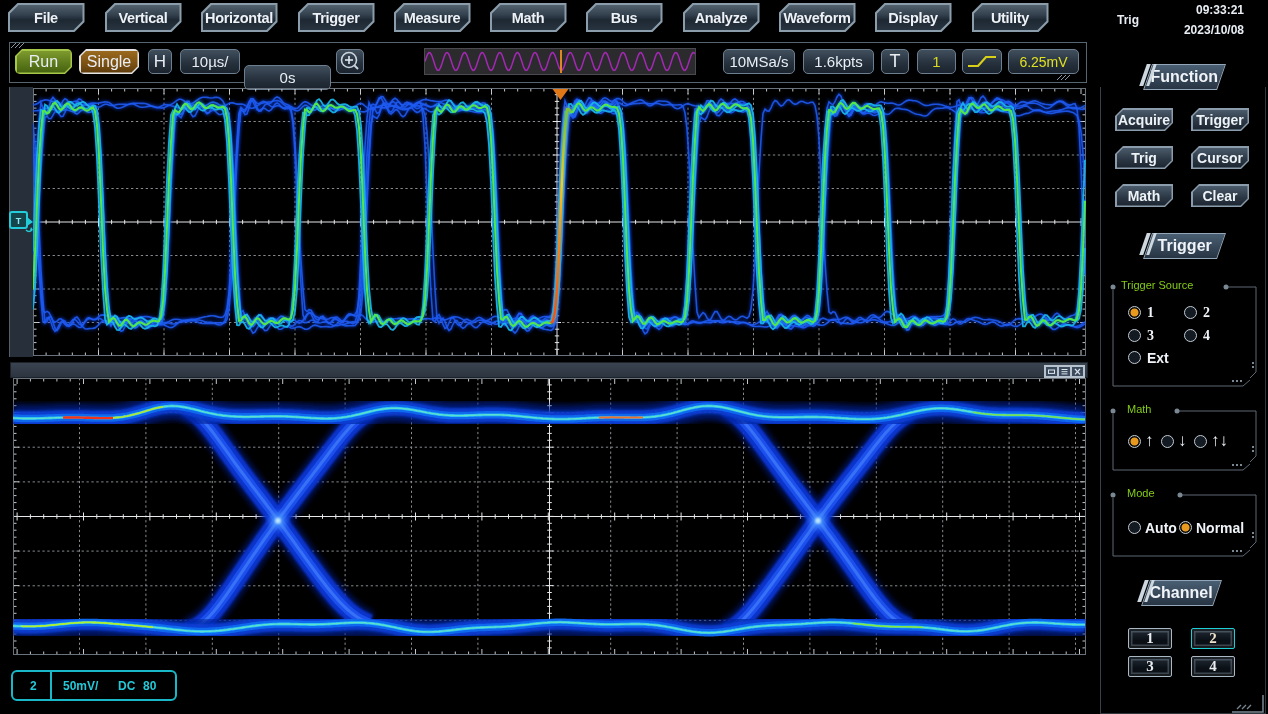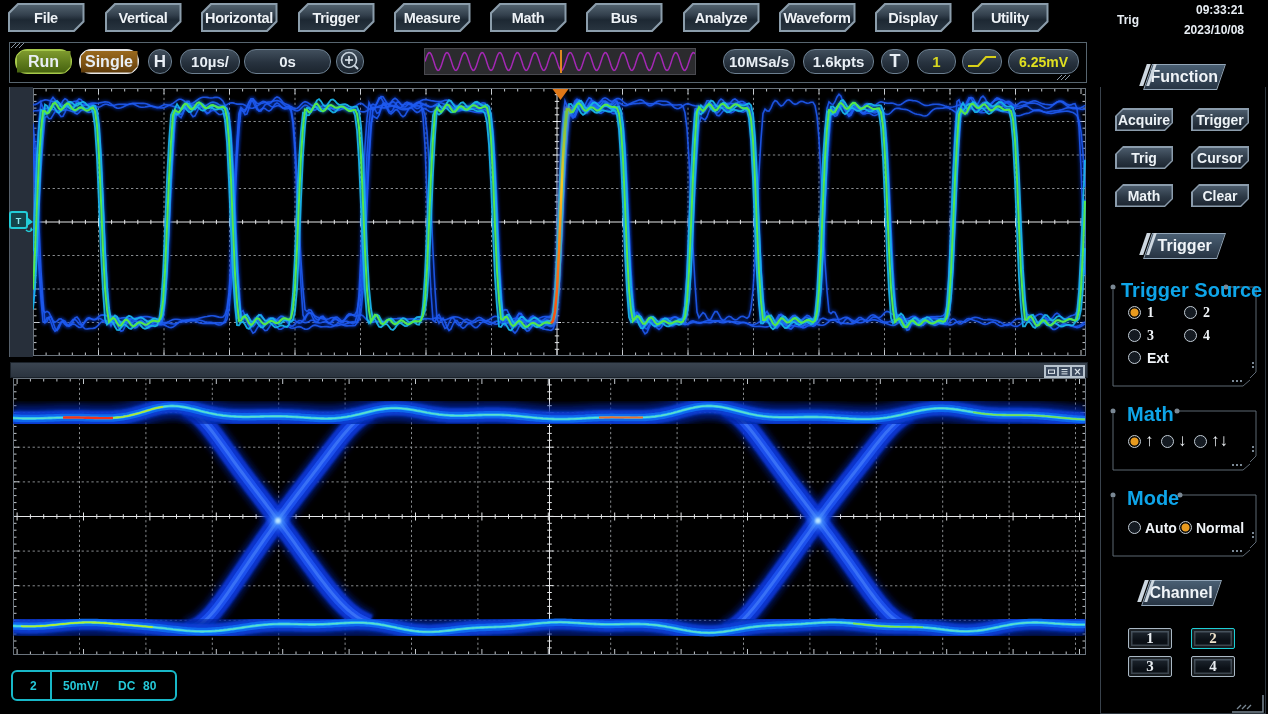--- a/index.html
+++ b/index.html
@@ -8,40 +8,40 @@
 .abs{position:absolute;}
 
 .mbtn{position:absolute;top:3px;width:77px;height:29px;background:#8b9dab;
   clip-path:polygon(10px 0,100% 0,100% calc(100% - 10px),calc(100% - 10px) 100%,0 100%,0 10px);}
 .mbtn .in{position:absolute;left:2px;top:2px;right:2px;bottom:2px;
   clip-path:polygon(9px 0,100% 0,100% calc(100% - 9px),calc(100% - 9px) 100%,0 100%,0 9px);
   background:linear-gradient(180deg,#51616d 0%,#33404d 40%,#1d2833 60%,#28343f 100%);
   display:flex;align-items:center;justify-content:center;font-size:14.5px;font-weight:700;color:#eef2f6;letter-spacing:-0.3px;}
 
 #tbar{position:absolute;left:9px;top:42px;width:1076px;height:39px;border:1px solid #57656f;}
-.tbtn{position:absolute;top:49px;height:25px;border:1px solid #6c7f90;border-radius:12px;
+.tbtn{position:absolute;top:49px;height:25px;border:1px solid #6c7f90;border-radius:5px;
   background:linear-gradient(180deg,#414f5d 0%,#27323e 55%,#1b242e 100%);
-  display:flex;align-items:center;justify-content:center;font-size:15px;font-weight:700;color:#e8eef4;box-sizing:border-box;}
+  display:flex;align-items:center;justify-content:center;font-size:15px;font-weight:400;color:#e8eef4;box-sizing:border-box;}
 
 .hdr{position:absolute;height:24px;border:1px solid #93a6b8;
   background:linear-gradient(180deg,#4a5f73,#273443);transform:skewX(-19deg);transform-origin:50% 0;
   display:flex;align-items:center;justify-content:center;}
 .hdr span{display:block;transform:skewX(19deg);font-size:16px;font-weight:700;color:#f0f4f8;}
 .slash{position:absolute;width:3.5px;height:22px;background:#cdd7e0;transform:skewX(-19deg);}
 .fbtn{position:absolute;width:58px;height:23px;background:#8b9cac;
   clip-path:polygon(8px 0,100% 0,100% calc(100% - 8px),calc(100% - 8px) 100%,0 100%,0 8px);}
 .fbtn .in{position:absolute;left:1.5px;top:1.5px;right:1.5px;bottom:1.5px;
   clip-path:polygon(7px 0,100% 0,100% calc(100% - 7px),calc(100% - 7px) 100%,0 100%,0 7px);
   background:linear-gradient(180deg,#4b5b6b 0%,#2c3845 55%,#1c2530 100%);
   display:flex;align-items:center;justify-content:center;font-size:14px;font-weight:700;color:#eef3f7;}
 .radio{position:absolute;width:11px;height:11px;border:1.2px solid #c2ccd5;border-radius:50%;background:#141a21;box-sizing:content-box;}
 .radio.sel{background:radial-gradient(circle,#e89a1e 0 46%,#14110a 56%);}
 .rlbl{position:absolute;font-size:14px;font-weight:700;color:#f0f4f8;font-family:"Liberation Serif",serif;}
 .rlbl2{position:absolute;font-size:14px;font-weight:700;color:#f0f4f8;}
-.glbl{position:absolute;font-size:20px;font-weight:700;color:#0ea5e9;}
+.glbl{position:absolute;font-size:11px;font-weight:400;color:#84cc16;}
 .chbtn{position:absolute;width:44px;height:21px;border:1.5px solid #aab8c4;border-radius:2px;
   background:linear-gradient(180deg,#222b35 0%,#0b1016 60%);box-shadow:inset 0 0 0 2px rgba(0,0,0,.6),inset 0 0 0 3.5px rgba(150,165,180,.35);
   display:flex;align-items:center;justify-content:center;font-size:15px;font-weight:700;color:#e9edf1;
   font-family:"Liberation Serif",serif;box-sizing:border-box;}
 .wbtn{position:absolute;top:366px;width:13px;height:11px;border:1px solid #b6c2cd;background:#3c4a5e;
   box-sizing:border-box;overflow:hidden;display:flex;align-items:center;justify-content:center;}
 </style>
 </head>
 <body>
 <div id="app">
@@ -99,21 +99,21 @@
       </g>
     </svg>
   <div class="tbtn" style="left:15px;width:57px;border:none;background:#a6c84a;clip-path:polygon(7px 0,100% 0,100% calc(100% - 7px),calc(100% - 7px) 100%,0 100%,0 7px);">
       <div style="position:absolute;inset:1.5px;clip-path:polygon(6px 0,100% 0,100% calc(100% - 6px),calc(100% - 6px) 100%,0 100%,0 6px);background:linear-gradient(180deg,#7e9a2e,#5d7a1c 55%,#46620f);display:flex;align-items:center;justify-content:center;font-size:16px;">Run</div>
     </div>
   <div class="tbtn" style="left:79px;width:60px;border:none;background:#e5e5e5;clip-path:polygon(7px 0,100% 0,100% calc(100% - 7px),calc(100% - 7px) 100%,0 100%,0 7px);">
       <div style="position:absolute;inset:1.5px;clip-path:polygon(6px 0,100% 0,100% calc(100% - 6px),calc(100% - 6px) 100%,0 100%,0 6px);background:linear-gradient(180deg,#9a6a1e,#7a4f12 60%,#5e3c0c);display:flex;align-items:center;justify-content:center;font-size:16px;">Single</div>
     </div>
   <div class="tbtn" style="left:148px;width:24px;font-size:17px;">H</div>
   <div class="tbtn" style="left:180px;width:60px;">10µs/</div>
-  <div class="tbtn" style="left:244px;width:87px;">0s</div>
+  <div class="tbtn" style="left:244px;width:87px;margin-top:16px;">0s</div>
   <div class="tbtn" style="left:336px;width:28px;">
     <svg width="24" height="24" viewBox="0 0 24 24">
         <circle cx="11" cy="10" r="7.5" fill="none" stroke="#c9d4de" stroke-width="1.6"></circle>
         <line x1="16.5" y1="15.5" x2="20" y2="19" stroke="#c9d4de" stroke-width="2"></line>
         <line x1="7" y1="10" x2="15" y2="10" stroke="#dfe7ee" stroke-width="1.6"></line>
         <line x1="11" y1="6" x2="11" y2="14" stroke="#dfe7ee" stroke-width="1.6"></line>
       </svg>
   </div>
   <div class="abs" style="left:424px;top:48px;width:272px;height:27px;background:#2b2b2e;border:1px solid #4a4a50;box-sizing:border-box;">
     <svg width="270" height="25" viewBox="0 0 270 25">

